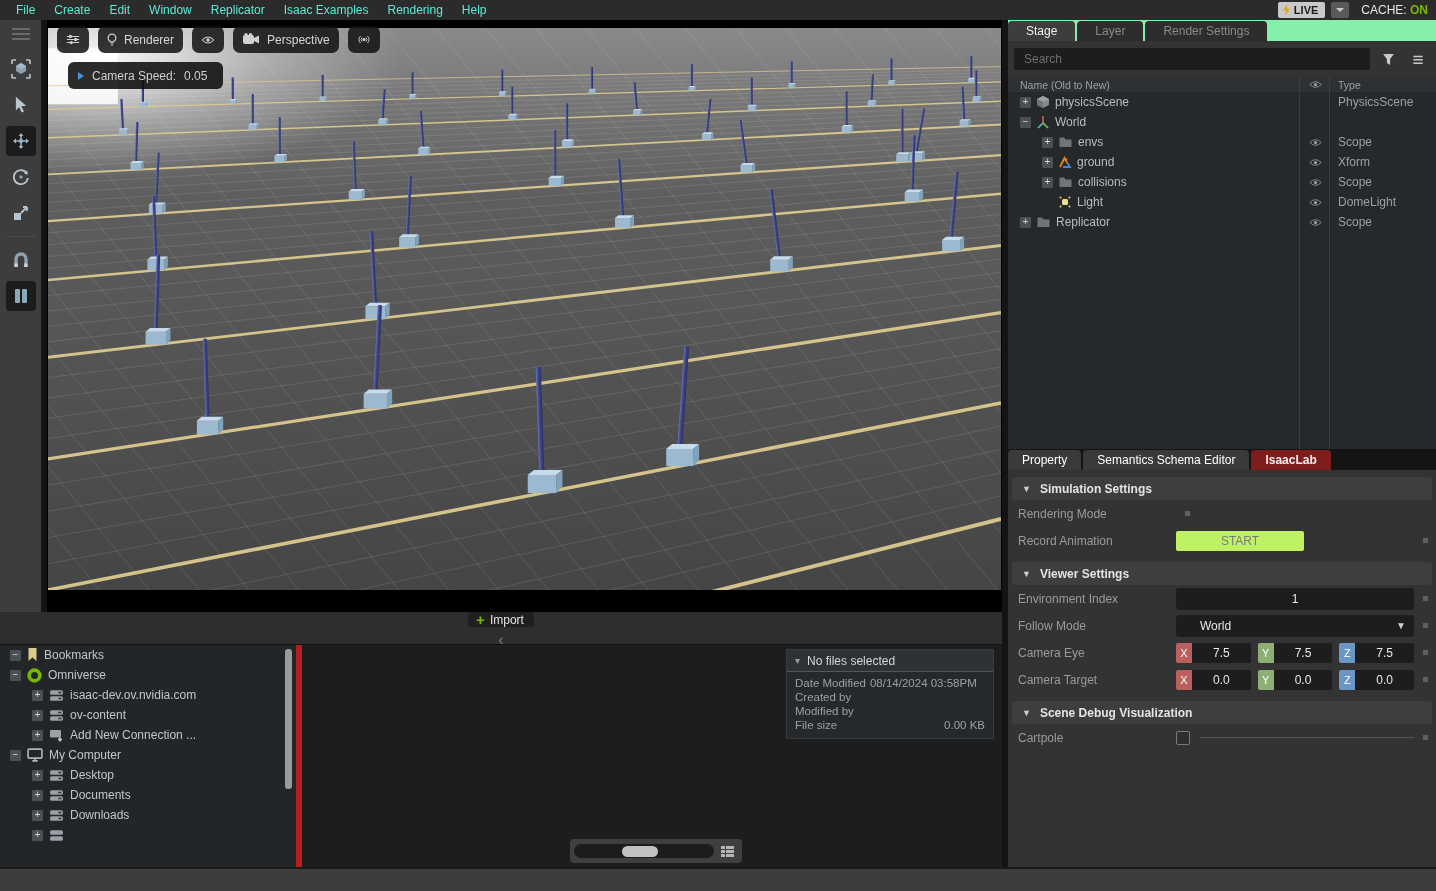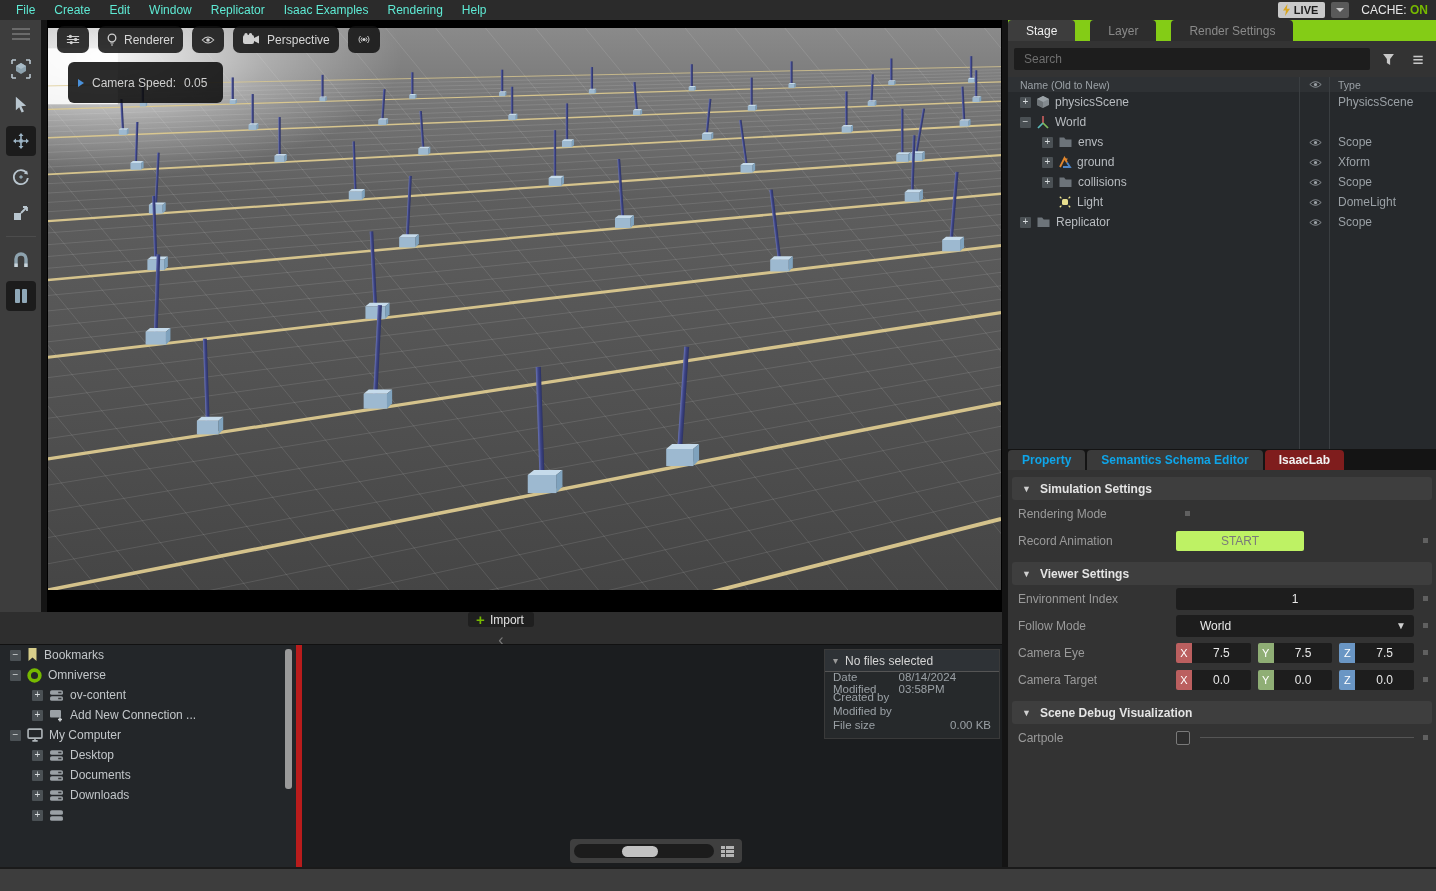--- a/index.html
+++ b/index.html
@@ -32,21 +32,21 @@
 
   .vgap { width:6px; background:#141414; }
 
   
   .viewport { position:relative; width:955px; background:#000; }
   .scene-wrap { position:absolute; left:1px; right:1px; top:8px; bottom:22px; overflow:hidden; background:#555; }
   .scene-wrap svg { display:block; width:100%; height:100%; }
   .vp-toolbar { position:absolute; top:6px; left:10px; display:flex; gap:9px; align-items:center; z-index:5; }
   .vbtn { background:rgba(16,16,16,0.85); border-radius:7px; height:27px; display:flex; align-items:center; justify-content:center; padding:0 9px; gap:7px; color:#d6d6d6; font-size:12px; }
   .vbtn.square { width:32px; }
-  .vp-tooltip { position:absolute; top:42px; left:21px; background:rgba(14,14,14,0.88); border-radius:6px; height:41px; display:flex; align-items:center; gap:8px; padding:0 16px 0 10px; z-index:5; color:#cfcfcf; }
+  .vp-tooltip { position:absolute; top:42px; left:21px; background:rgba(14,14,14,0.88); border-radius:6px; height:27px; display:flex; align-items:center; gap:8px; padding:0 16px 0 10px; z-index:5; color:#cfcfcf; }
   .tt-arrow { width:0; height:0; border-left:6px solid #4a90d9; border-top:4px solid transparent; border-bottom:4px solid transparent; }
 
   
   .content-panel { height:255px; display:flex; flex-direction:column; background:#141414; }
   .tabstrip { height:22px; background:#141414; display:flex; align-items:flex-end; gap:2px; }
   .tab { height:21px; display:flex; align-items:center; padding:0 18px; font-size:12px; background:#2d2d2d; color:#8a8a8a; border-radius:4px 4px 0 0; }
   .tab.active { background:#3d3d3d; color:#efefef; }
   .ctoolbar { height:32px; background:#2e2e2e; display:flex; align-items:center; padding:0 6px; gap:4px;flex-direction:column; }
   .import-btn { background:#1f1f1f; border-radius:3px; height:24px; display:flex; align-items:center; padding:0 10px 0 8px; gap:5px; color:#e2e2e2; }
   .import-btn::before { content:"+"; color:#76b900; font-weight:bold; font-size:15px; line-height:1; }
@@ -65,54 +65,54 @@
 
   .cbody { flex:1; display:flex; position:relative; background:#1b1d1f; border-top:1px solid #111; }
   .ctree { width:302px; background:#232629; position:relative; overflow:hidden; border-right:6px solid #b91c1c; }
   .crow { height:20px; display:flex; align-items:center; gap:6px; color:#c2c6c9; }
   .exp { width:11px; height:11px; background:#4a5054; border-radius:1px; color:#d8dcde; font-size:10px; line-height:10px; text-align:center; flex:0 0 11px; }
   .exp.plus::before { content:"+"; } .exp.minus::before { content:"\2212"; }
   .exp.none { visibility:hidden; }
   .ind0 { padding-left:10px; } .ind1 { padding-left:32px; }
   .ctree-scroll { position:absolute; right:4px; top:4px; width:7px; height:140px; background:#9a9a9a; border-radius:3px; }
   .cfiles { flex:1; position:relative; }
-  .info-panel { position:absolute; top:4px; right:2px; width:176px; background:#26292b; border:1px solid #3a3a3a; }
+  .info-panel { position:absolute; top:4px; right:8px; width:208px; background:#26292b; border:1px solid #3a3a3a; }
   .info-head { height:22px; background:#2e3236; display:flex; align-items:center; gap:7px; padding:0 8px; color:#d6d6d6; border-bottom:1px solid #555; }
   .info-head::before { content:"\25BE"; color:#9a9a9a; font-size:10px; }
   .info-rows { padding:4px 8px 6px; }
   .info-row { display:flex; height:14px; align-items:center; color:#9aa0a5; font-size:11.5px; }
   .info-row .iv { margin-left:auto; color:#9aa0a5; }
   .info-row.first .iv { margin-left:4px; }
   .zoombar { position:absolute; left:268px; bottom:4px; display:flex; align-items:center; gap:2px; background:#3f3f3f; border-radius:4px; padding:3px 4px; }
   .zoomtrack { width:140px; height:14px; background:#1c1c1c; border-radius:7px; position:relative; }
   .zoomthumb { position:absolute; left:48px; top:1.5px; width:36px; height:11px; background:#c2c2c2; border-radius:6px; }
   .gridbtn { width:22px; height:18px; display:flex; align-items:center; justify-content:center; }
 
   
   .right-gap { width:6px; background:#141414; }
   .right-panel { width:428px; display:flex; flex-direction:column; background:#333; }
-  .rtabs { height:21px; background:#84cc16; display:flex; align-items:flex-end; gap:15px; padding-top:1px;}
+  .rtabs { height:21px; background:#86efac; display:flex; align-items:center; gap:2px; padding-top:1px;}
   .stage-mid { background:#333; padding:6px; display:flex; gap:6px; align-items:center; }
   .stage-search { flex:1; height:22px; background:#1d1d1d; border:none; outline:none; border-radius:2px; color:#d6d6d6; padding-left:10px; font-size:12px; font-family:"Liberation Sans",sans-serif;}
   .stage-tree { flex:1; background:#26292c; position:relative; display:flex; flex-direction:column; }
   .colline { position:absolute; top:0; bottom:0; width:1px; background:#3a3e41; }
   .colline.a { right:136px; } .colline.b { right:106px; }
   .thead { height:15px; background:#2e3134; display:flex; align-items:center; font-size:10.5px; color:#9aa0a5; }
   .thead .tn { flex:1; padding-left:12px; }
   .thead .te { width:30px; display:flex; justify-content:center; }
   .thead .tt { width:106px; padding-left:8px; }
   .srow { height:20px; display:flex; align-items:center; color:#b8bcc0; }
   .srow .cell-name { flex:1; display:flex; align-items:center; gap:5px; }
   .srow .cell-eye { width:30px; display:flex; justify-content:center; }
   .srow .cell-type { width:106px; padding-left:8px; color:#9aa0a5; }
   .sind0 { padding-left:12px; } .sind1 { padding-left:34px; }
   .tree-rest { flex:1; }
 
   .ptabs { height:21px; background:#141414; display:flex; align-items:flex-end; gap:2px; }
-  .ptab { height:20px; display:flex; align-items:center; padding:0 14px; font-size:12px; background:#3a3a3a; color:#0ea5e9; border-radius:4px 4px 0 0;font-weight:bold; }
+  .ptab { height:20px; display:flex; align-items:center; padding:0 14px; font-size:12px; background:#3a3a3a; color:#ffffff; border-radius:4px 4px 0 0; }
   .ptab.active { background:#7f1d1d; color:#f2f2f2; font-weight:bold; }
   .props { flex:1; background:#333; padding-top:4px; overflow:hidden; }
   .section-head { height:23px; background:#3e3e3e; margin:3px 4px 0; border-radius:3px; display:flex; align-items:center; gap:9px; padding:0 10px; color:#e4e4e4; font-weight:bold; font-size:12px; }
   .section-head::before { content:"\25BC"; font-size:9px; color:#cfcfcf; }
   .prow { height:27px; display:flex; align-items:center; padding:0 8px 0 10px; }
   .plabel { width:158px; color:#9a9a9a; }
   .pcontrol { flex:1; display:flex; align-items:center; }
   .pdot { width:5px; height:5px; background:#606060; margin-left:9px; }
   .dd { flex:1; height:22px; background:#1d1d1d; border-radius:3px; display:flex; align-items:center; color:#e8e8e8; padding:0 8px 0 10px; }
   .dd .ddv { flex:1; }
@@ -753,20 +753,30 @@
             <span>Omniverse</span>
           </div>
           <div class="crow ind1">
             <span class="exp plus"></span>
             <svg width="15" height="13" viewBox="0 0 14 12">
                 <rect x="1" y="1" width="12" height="4.4" rx="1.6" fill="#9aa0a5"></rect>
                 <rect x="1" y="6.6" width="12" height="4.4" rx="1.6" fill="#9aa0a5"></rect>
                 <rect x="8.6" y="2.5" width="3" height="1.4" fill="#34373a"></rect>
                 <rect x="8.6" y="8.1" width="3" height="1.4" fill="#34373a"></rect>
               </svg>
+            <span>isaac-dev.ov.nvidia.com</span>
+          </div>
+          <div class="crow ind1">
+            <span class="exp plus"></span>
+            <svg width="15" height="13" viewBox="0 0 14 12">
+                <rect x="1" y="1" width="12" height="4.4" rx="1.6" fill="#9aa0a5"></rect>
+                <rect x="1" y="6.6" width="12" height="4.4" rx="1.6" fill="#9aa0a5"></rect>
+                <rect x="8.6" y="2.5" width="3" height="1.4" fill="#34373a"></rect>
+                <rect x="8.6" y="8.1" width="3" height="1.4" fill="#34373a"></rect>
+              </svg>
             <span>ov-content</span>
           </div>
           <div class="crow ind1">
             <span class="exp plus"></span>
             <svg width="15" height="13" viewBox="0 0 15 13">
                 <rect x="1" y="1" width="11" height="7.5" rx="1" fill="#9aa0a5"></rect>
                 <path d="M11 8.5 V12.5 M9 10.5 H13" stroke="#cfd4d6" stroke-width="1.6"></path>
               </svg>
             <span>Add New Connection ...</span>
           </div>

